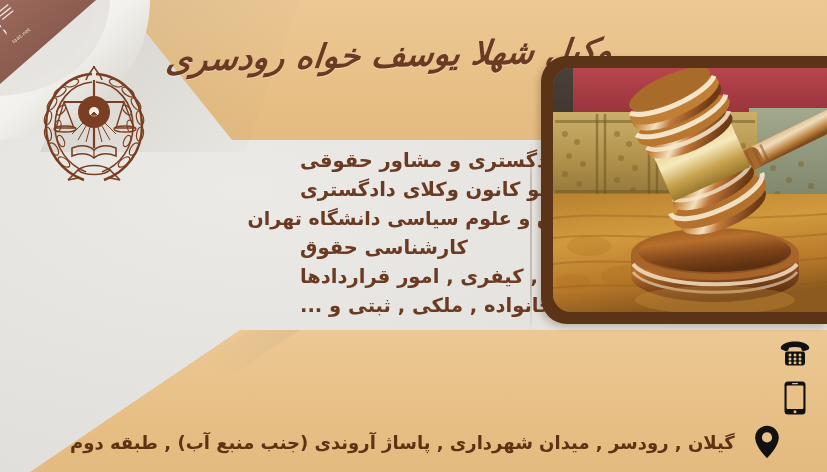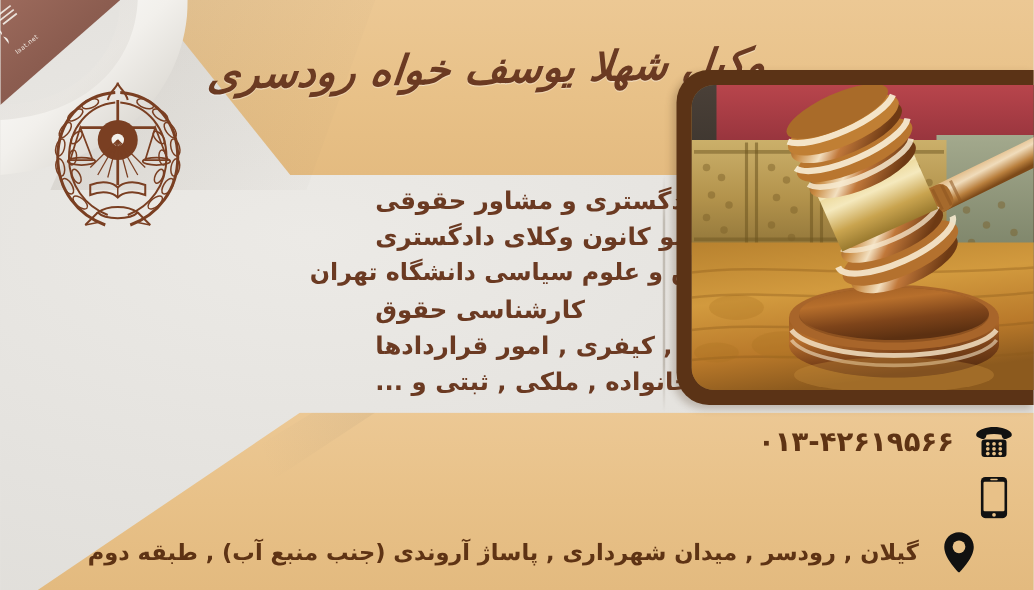--- a/index.html
+++ b/index.html
@@ -542,21 +542,20 @@
               <circle cx="21" cy="15" r="1.5"></circle>
             <circle cx="11" cy="19" r="1.5"></circle>
               <circle cx="16" cy="19" r="1.5"></circle>
               <circle cx="21" cy="19" r="1.5"></circle>
             <circle cx="11" cy="22.8" r="1.5"></circle>
               <circle cx="16" cy="22.8" r="1.5"></circle>
               <circle cx="21" cy="22.8" r="1.5"></circle>
           </g>
         </svg>
       </span>
-      <span class="contact-text">۰۱۳-۴۲۶۱۹۵۶۶</span>
     </div>
 
     <div class="contact-row row-mobile">
       <span class="icon-box">
         <svg width="22" height="34" viewBox="0 0 22 34">
           <rect x="0.5" y="0.5" width="21" height="33" rx="3.5" fill="#111111"></rect>
           <rect x="2.6" y="4.4" width="16.8" height="23.5" rx="1" fill="#e8c188"></rect>
           <rect x="8" y="2" width="6" height="1.2" rx=".6" fill="#e8c188"></rect>
           <circle cx="11" cy="30.8" r="1.5" fill="#e8c188"></circle>
         </svg>

